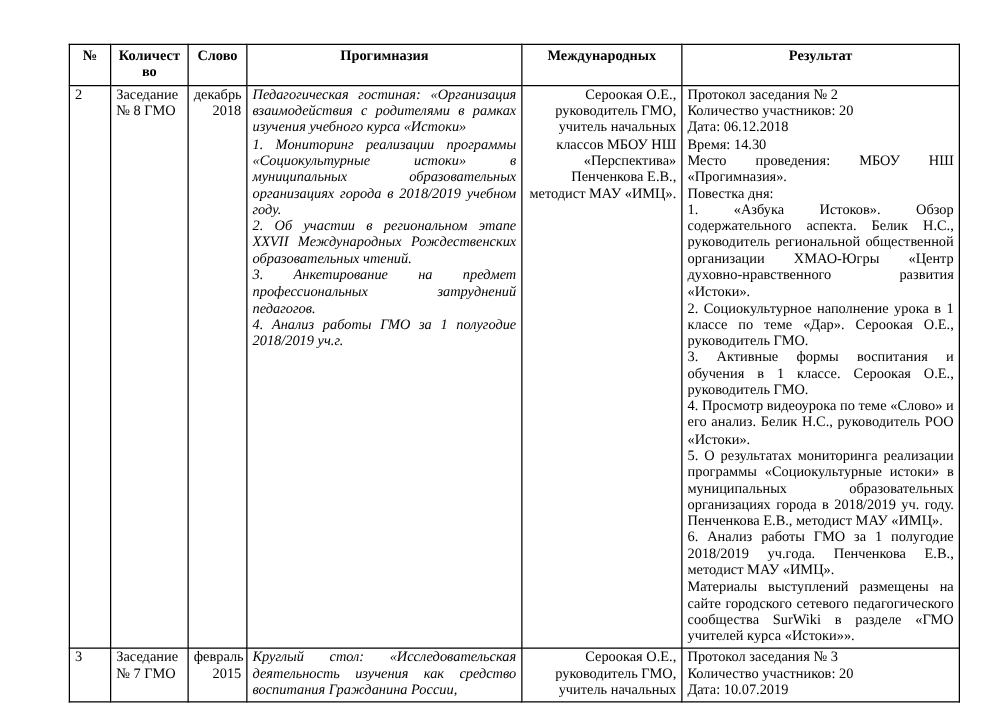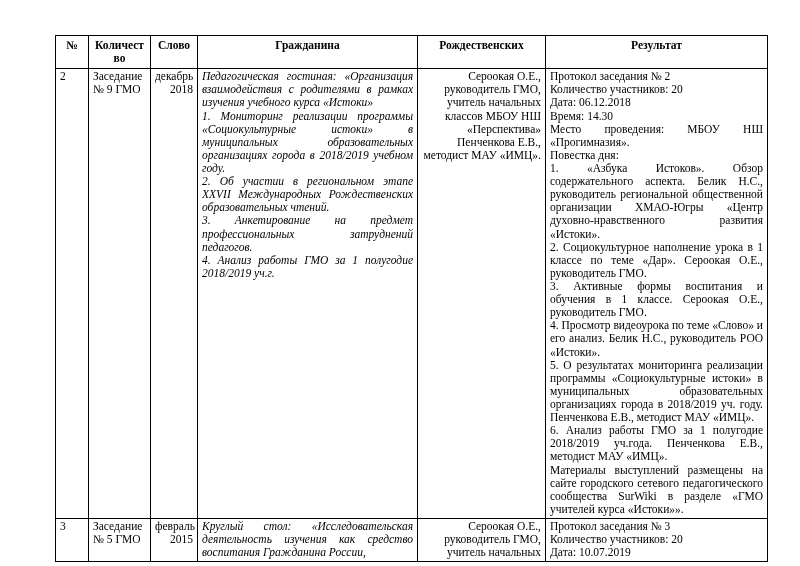--- a/index.html
+++ b/index.html
@@ -57,29 +57,29 @@
       <col style="width:47px">
       <col style="width:220px">
       <col style="width:128px">
       <col style="width:222px">
     </colgroup>
     <thead>
       <tr>
         <th>№</th>
         <th class="th-break">Количество</th>
         <th>Слово</th>
-        <th>Гражданина</th>
-        <th>Рождественских</th>
+        <th>Прогимназия</th>
+        <th>Международных</th>
         <th>Результат</th>
       </tr>
     </thead>
     <tbody>
       <tr>
         <td class="c-num">2</td>
-        <td class="c-event">Заседание № 9 ГМО</td>
+        <td class="c-event">Заседание № 8 ГМО</td>
         <td class="c-date">декабрь 2018</td>
         <td class="c-content">Педагогическая гостиная: «Организация взаимодействия с родителями в рамках изучения учебного курса «Истоки»
 1. Мониторинг реализации программы «Социокультурные истоки» в муниципальных образовательных организациях города в 2018/2019 учебном году.
 2. Об участии в региональном этапе XXVII Международных Рождественских образовательных чтений.
 3. Анкетирование на предмет профессиональных затруднений педагогов.
 4. Анализ работы ГМО за 1 полугодие 2018/2019 уч.г.</td>
         <td class="c-resp">Сероокая О.Е., руководитель ГМО, учитель начальных классов МБОУ НШ «Перспектива» Пенченкова Е.В., методист МАУ «ИМЦ».</td>
         <td class="c-result">Протокол заседания № 2
 Количество участников: 20
 Дата: 06.12.2018
@@ -89,21 +89,21 @@
 1. «Азбука Истоков». Обзор содержательного аспекта. Белик Н.С., руководитель региональной общественной организации ХМАО-Югры «Центр духовно-нравственного развития «Истоки».
 2. Социокультурное наполнение урока в 1 классе по теме «Дар». Сероокая О.Е., руководитель ГМО.
 3. Активные формы воспитания и обучения в 1 классе. Сероокая О.Е., руководитель ГМО.
 4. Просмотр видеоурока по теме «Слово» и его анализ. Белик Н.С., руководитель РОО «Истоки».
 5. О результатах мониторинга реализации программы «Социокультурные истоки» в муниципальных образовательных организациях города в 2018/2019 уч. году. Пенченкова Е.В., методист МАУ «ИМЦ».
 6. Анализ работы ГМО за 1 полугодие 2018/2019 уч.года. Пенченкова Е.В., методист МАУ «ИМЦ».
 Материалы выступлений размещены на сайте городского сетевого педагогического сообщества SurWiki в разделе «ГМО учителей курса «Истоки»».</td>
       </tr>
       <tr>
         <td class="c-num">3</td>
-        <td class="c-event">Заседание № 5 ГМО</td>
+        <td class="c-event">Заседание № 7 ГМО</td>
         <td class="c-date">февраль 2015</td>
         <td class="c-content">Круглый стол: «Исследовательская деятельность изучения как средство воспитания Гражданина России,</td>
         <td class="c-resp">Сероокая О.Е., руководитель ГМО, учитель начальных</td>
         <td class="c-result">Протокол заседания № 3
 Количество участников: 20
 Дата: 10.07.2019</td>
       </tr>
     </tbody>
   </table>
 </div>

